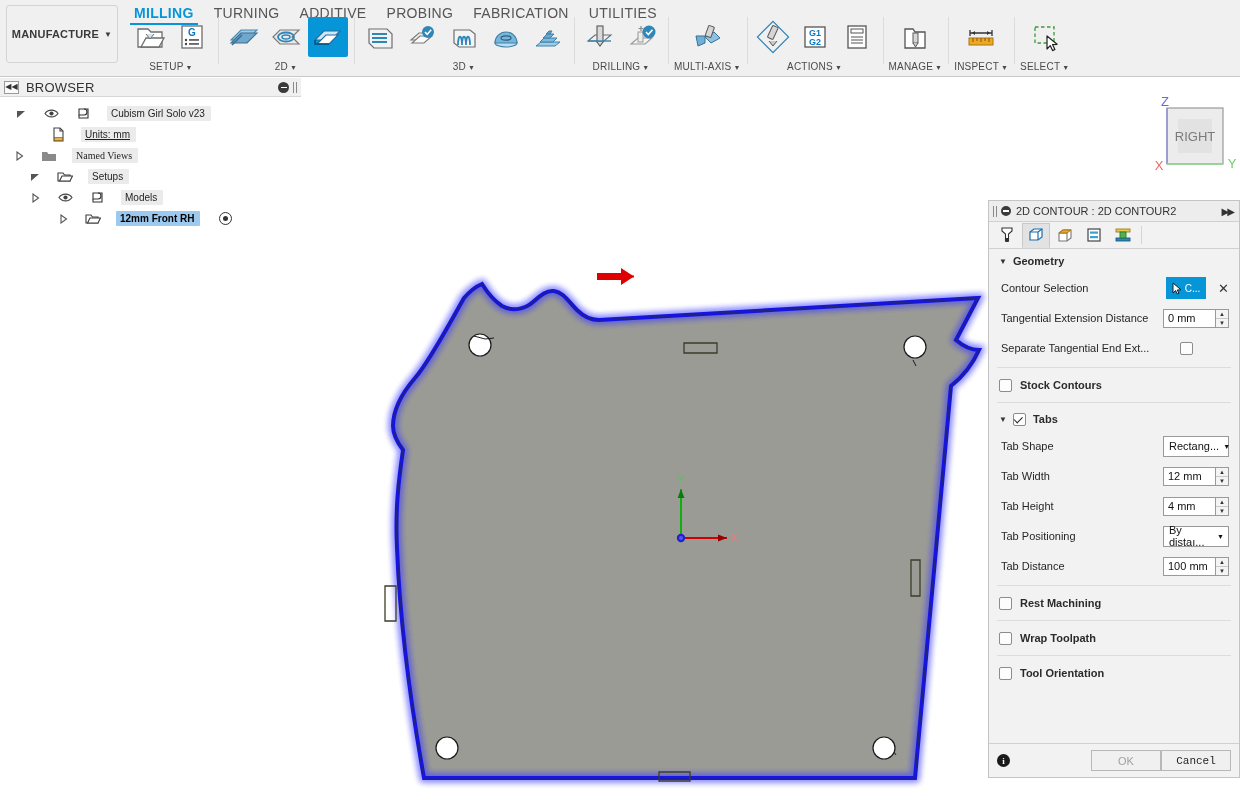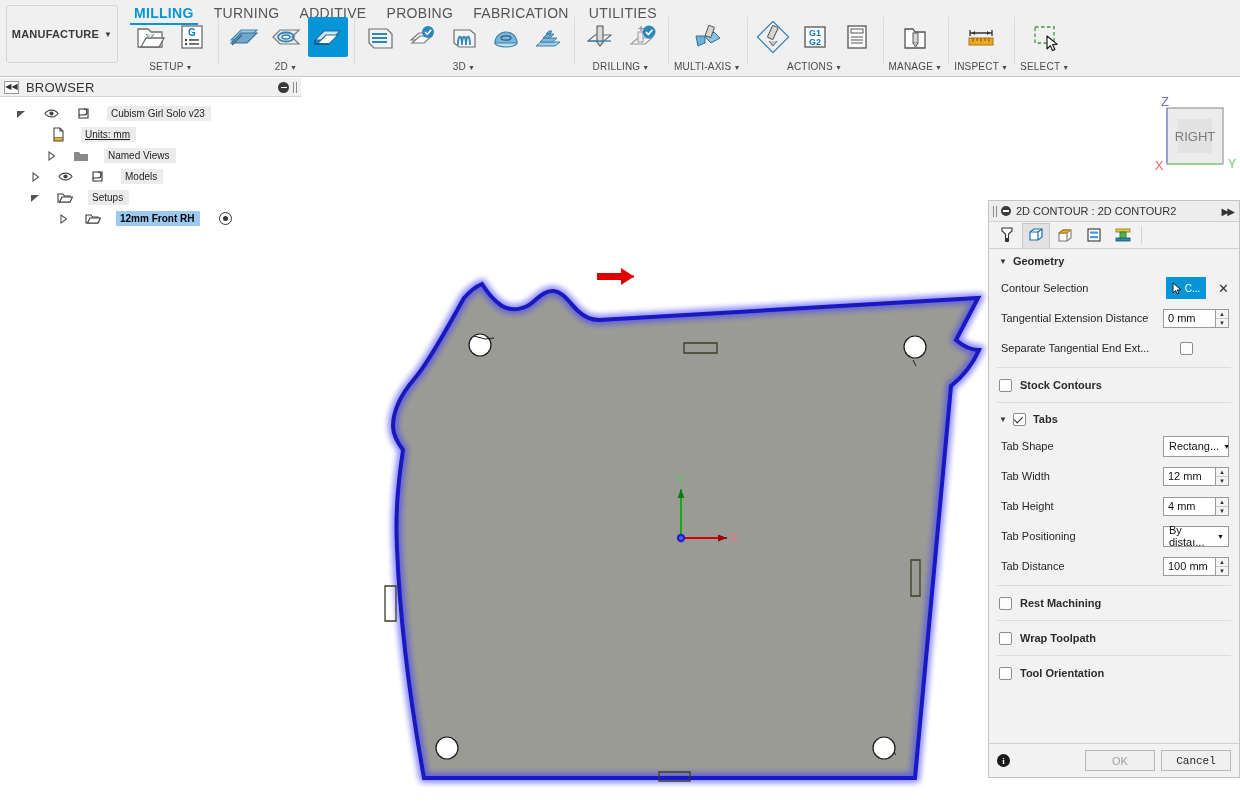--- a/index.html
+++ b/index.html
@@ -232,21 +232,21 @@
   #panel-footer {
     height: 34px; border-top: 1px solid #d0d0d0; background: #f2f2f2;
     display: flex; align-items: center; padding: 0 8px;
   }
   .info-badge {
     width: 13px; height: 13px; border-radius: 50%; background: #1a1a1a;
     color: #fff; font-size: 9px; font-weight: bold;
     display: flex; align-items: center; justify-content: center;
     font-family: "Liberation Serif", serif;
   }
-  .footer-btns { margin-left: auto; display: flex; gap: 6px; }
+  .footer-btns { margin-left: auto; display: flex; gap: 0; }
   .fbtn {
     width: 70px; height: 21px; border: 1px solid #b8b8b8; background: #f0f0f0;
     font-size: 11px; display: flex; align-items: center; justify-content: center;
   }
   .fbtn.disabled { color: #a0a0a0; }
   .fbtn.cancel { color: #1f1f1f; font-family: Liberation Mono, monospace; }
 </style>
 </head>
 <body>
 
@@ -526,32 +526,47 @@
         <div class="ticon">
           <svg width="15" height="15" viewBox="0 0 15 15">
             <path d="M3 1 h6 l3 3 v10 H3 Z" fill="#fff" stroke="#444" stroke-width="1.1"></path>
             <path d="M9 1 v3 h3" fill="none" stroke="#444" stroke-width="1.1"></path>
             <rect x="3.5" y="10.5" width="8" height="3" fill="#e8b24a" stroke="#8a6a20" stroke-width=".8"></rect>
           </svg>
         </div>
         <div class="tlabel">Units: mm</div>
       </div>
 
-      <div class="trow" style="padding-left:44px;">
+      <div class="trow" style="padding-left:12px;font-family:Liberation Serif, serif;">
         <div class="twist">
           <svg width="10" height="10" viewBox="0 0 10 10">
               <path d="M3 1 L3 9 L8.5 5 Z" fill="none" stroke="#555" stroke-width="1.1"></path>
             </svg>
         </div>
         <div class="ticon">
           <svg width="16" height="13" viewBox="0 0 16 13">
             <path d="M1 3 h5 l1.5 2 H15 v7 H1 Z" fill="#8a8a8a"></path>
           </svg>
         </div>
         <div class="tlabel">Named Views</div>
+      </div>
+
+      <div class="trow" style="padding-left:28px;">
+        <div class="twist">
+          <svg width="10" height="10" viewBox="0 0 10 10">
+              <path d="M1 2 L9 2 L1 9 Z" fill="#555"></path>
+            </svg>
+        </div>
+        <div class="ticon">
+          <svg width="16" height="13" viewBox="0 0 16 13">
+            <path d="M1 3 h5 l1.5 2 H13 v6 H1 Z" fill="none" stroke="#3a3a3a" stroke-width="1.1"></path>
+            <path d="M2.5 11 L5 6 H15.5 L13 11 Z" fill="#fff" stroke="#3a3a3a" stroke-width="1.1"></path>
+          </svg>
+        </div>
+        <div class="tlabel">Setups</div>
       </div>
 
       <div class="trow" style="padding-left:28px;">
         <div class="twist">
           <svg width="10" height="10" viewBox="0 0 10 10">
               <path d="M3 1 L3 9 L8.5 5 Z" fill="none" stroke="#555" stroke-width="1.1"></path>
             </svg>
         </div>
         <div class="eye">
           <svg width="15" height="11" viewBox="0 0 15 11">
@@ -559,35 +574,20 @@
             <circle cx="7.5" cy="5.5" r="2.1" fill="#444"></circle>
           </svg>
         </div>
         <div class="ticon">
           <svg width="15" height="15" viewBox="0 0 15 15">
             <path d="M2 3 h5 a3 3 0 0 1 0 6 h-5 Z" fill="none" stroke="#333" stroke-width="1.1"></path>
             <path d="M7 3 h4 v9 h-9 v-3" fill="none" stroke="#333" stroke-width="1.1"></path>
           </svg>
         </div>
         <div class="tlabel">Models</div>
-      </div>
-
-      <div class="trow" style="padding-left:28px;">
-        <div class="twist">
-          <svg width="10" height="10" viewBox="0 0 10 10">
-              <path d="M1 2 L9 2 L1 9 Z" fill="#555"></path>
-            </svg>
-        </div>
-        <div class="ticon">
-          <svg width="16" height="13" viewBox="0 0 16 13">
-            <path d="M1 3 h5 l1.5 2 H13 v6 H1 Z" fill="none" stroke="#3a3a3a" stroke-width="1.1"></path>
-            <path d="M2.5 11 L5 6 H15.5 L13 11 Z" fill="#fff" stroke="#3a3a3a" stroke-width="1.1"></path>
-          </svg>
-        </div>
-        <div class="tlabel">Setups</div>
       </div>
 
       <div class="trow" style="padding-left:56px;">
         <div class="twist">
           <svg width="10" height="10" viewBox="0 0 10 10">
               <path d="M3 1 L3 9 L8.5 5 Z" fill="none" stroke="#555" stroke-width="1.1"></path>
             </svg>
         </div>
         <div class="ticon">
           <svg width="16" height="13" viewBox="0 0 16 13">

